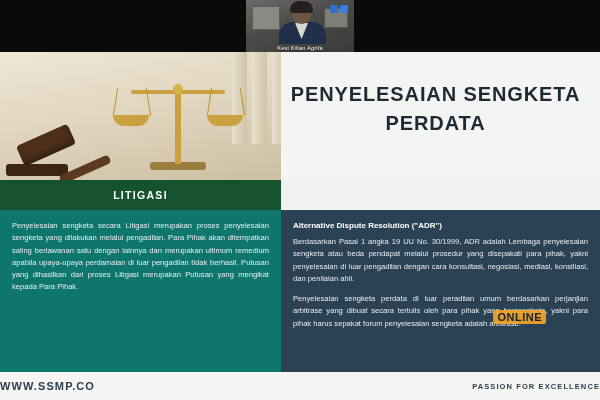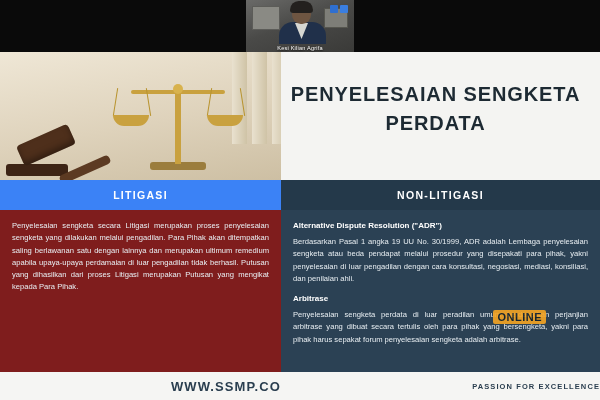--- a/index.html
+++ b/index.html
@@ -273,21 +273,21 @@
   .band {
     height: 30px;
     display: flex;
     align-items: center;
     justify-content: center;
     color: #ffffff;
     font-size: 10.5px;
     font-weight: bold;
     letter-spacing: 1.3px;
   }
-  .band.left { width: 281px; background: #3b82f6; }
+  .band.left { width: 281px; background: #14532d; }
   .band.right { width: 319px; background: #24394a; }
 
   
   .cols {
     position: absolute;
     top: 158px;
     left: 0;
     width: 600px;
     height: 162px;
     display: flex;
@@ -295,21 +295,21 @@
   .col {
     position: relative;
     color: #e8eef2;
     font-size: 7.6px;
     line-height: 1.62;
     text-align: justify;
     box-sizing: border-box;
   }
   .col.left {
     width: 281px;
-    background: #7f1d1d;
+    background: #0f766e;
     padding: 10px 12px;
   }
   .col.right {
     width: 319px;
     background: #2b4154;
     padding: 10px 12px;
   }
   .sub-head {
     font-size: 8px;
     font-weight: bold;
@@ -325,22 +325,22 @@
     bottom: 0;
     left: 0;
     width: 600px;
     height: 28px;
     background: #f5f5f3;
     display: flex;
     align-items: center;
   }
   .footer-left {
     width: 281px;
-    text-align: right;
-    font-size: 13px;
+    text-align: left;
+    font-size: 11px;
     letter-spacing: 1.1px;
     color: #2a3e4f;
     font-weight: bold;
   }
   .footer-right {
     width: 319px;
     text-align: right;
     font-size: 7.5px;
     letter-spacing: 1.1px;
     color: #2a3e4f;
@@ -430,31 +430,29 @@
         <div class="gavel-handle"></div>
         <div class="gavel-head"></div>
       </div>
       <div class="hero-right">
         <div class="hero-title">PENYELESAIAN SENGKETA PERDATA</div>
       </div>
     </div>
 
     <div class="bands">
       <div class="band left">LITIGASI</div>
-      <div class="band right">NON-LITIGASI</div>
     </div>
 
     <div class="cols">
       <div class="col left">
         <p class="para">Penyelesaian sengketa secara Litigasi merupakan proses penyelesaian sengketa yang dilakukan melalui pengadilan. Para Pihak akan ditempatkan saling berlawanan satu dengan lainnya dan merupakan ultimum remedium apabila upaya-upaya perdamaian di luar pengadilan tidak berhasil. Putusan yang dihasilkan dari proses Litigasi merupakan Putusan yang mengikat kepada Para Pihak.</p>
       </div>
       <div class="col right">
         <div class="sub-head">Alternative Dispute Resolution ("ADR")</div>
         <p class="para">Berdasarkan Pasal 1 angka 19 UU No. 30/1999, ADR adalah Lembaga penyelesaian sengketa atau beda pendapat melalui prosedur yang disepakati para pihak, yakni penyelesaian di luar pengadilan dengan cara konsultasi, negosiasi, mediasi, konsiliasi, dan penilaian ahli.</p>
-        <div class="sub-head">Arbitrase</div>
         <p class="para">Penyelesaian sengketa perdata di luar peradilan umum berdasarkan perjanjian arbitrase yang dibuat secara tertulis oleh para pihak yang bersengketa, yakni para pihak harus sepakat forum penyelesaian sengketa adalah arbitrase.</p>
       </div>
     </div>
 
     <div class="wm-badge">ONLINE</div>
 
     <div class="footer">
       <div class="footer-left">WWW.SSMP.CO</div>
       <div class="footer-right">PASSION FOR EXCELLENCE</div>
     </div>

